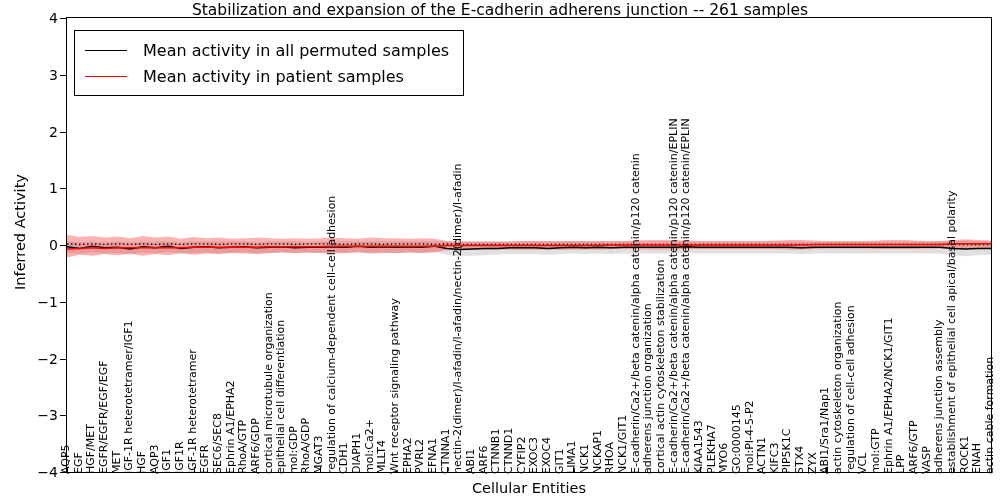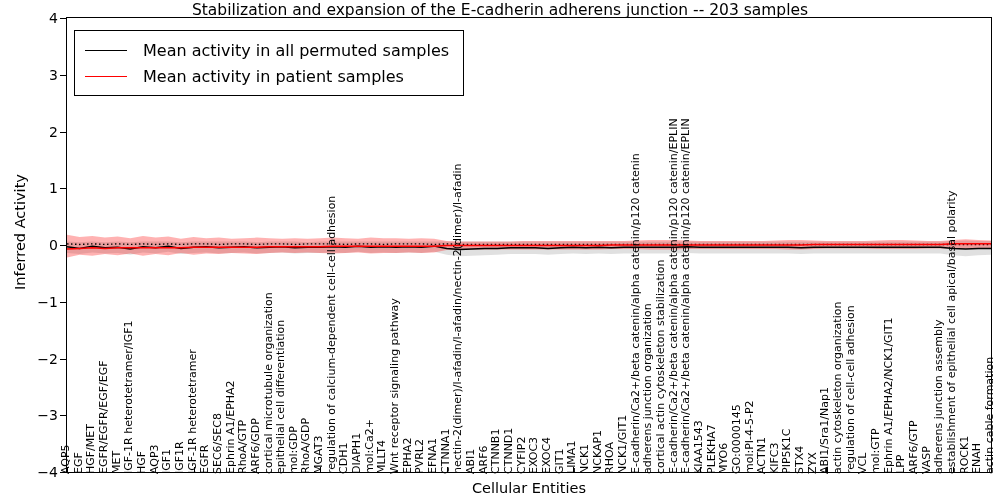--- a/index.html
+++ b/index.html
@@ -150,21 +150,21 @@
     font-size: 16px;
     color: #000;
     white-space: nowrap;
   }
 </style>
 </head>
 <body>
 
 <div id="figure">
 
-  <div id="chart-title">Stabilization and expansion of the E-cadherin adherens junction -- 203 samples</div>
+  <div id="chart-title">Stabilization and expansion of the E-cadherin adherens junction -- 261 samples</div>
 
   <div id="plot-area">
     <svg id="plot-svg" width="924" height="454" viewBox="0 0 924 454" preserveAspectRatio="none">
         <path d="M0 223.59500000000003L12.657534246575342 224.16250000000002L25.315068493150683 223.59500000000003L37.97260273972603 224.16250000000002L50.630136986301366 223.59500000000003L63.28767123287671 224.16250000000002L75.94520547945206 223.59500000000003L88.6027397260274 223.59500000000003L101.26027397260273 223.59500000000003L113.91780821917807 224.16250000000002L126.57534246575342 223.59500000000003L139.23287671232876 223.59500000000003L151.8904109589041 223.59500000000003L164.54794520547944 223.59500000000003L177.2054794520548 223.59500000000003L189.8630136986301 224.16250000000002L202.52054794520546 223.59500000000003L215.17808219178082 223.59500000000003L227.83561643835614 223.59500000000003L240.4931506849315 224.16250000000002L253.15068493150685 223.59500000000003L265.8082191780822 223.59500000000003L278.4657534246575 223.59500000000003L291.12328767123284 223.59500000000003L303.7808219178082 223.59500000000003L316.43835616438355 223.59500000000003L329.0958904109589 223.59500000000003L341.75342465753425 223.59500000000003L354.4109589041096 223.59500000000003L367.0684931506849 223.59500000000003L379.7260273972602 223.59500000000003L392.3835616438356 223.59500000000003L405.04109589041093 223.59500000000003L417.69863013698625 223.59500000000003L430.35616438356163 223.59500000000003L443.01369863013696 223.59500000000003L455.6712328767123 223.59500000000003L468.3287671232877 223.59500000000003L480.986301369863 223.59500000000003L493.64383561643837 223.59500000000003L506.3013698630137 223.59500000000003L518.9589041095891 223.59500000000003L531.6164383561644 223.59500000000003L544.2739726027397 223.59500000000003L556.931506849315 223.59500000000003L569.5890410958905 223.59500000000003L582.2465753424657 223.59500000000003L594.9041095890411 223.59500000000003L607.5616438356165 223.59500000000003L620.2191780821918 223.59500000000003L632.8767123287671 223.59500000000003L645.5342465753425 223.59500000000003L658.1917808219177 223.59500000000003L670.8493150684932 223.59500000000003L683.5068493150685 223.59500000000003L696.1643835616438 223.59500000000003L708.8219178082192 223.59500000000003L721.4794520547945 223.59500000000003L734.1369863013698 223.59500000000003L746.7945205479452 223.59500000000003L759.4520547945204 223.59500000000003L772.1095890410959 223.59500000000003L784.7671232876712 223.59500000000003L797.4246575342465 223.59500000000003L810.0821917808219 223.59500000000003L822.7397260273973 223.59500000000003L835.3972602739725 223.59500000000003L848.054794520548 223.59500000000003L860.7123287671233 223.59500000000003L873.3698630136986 223.59500000000003L886.0273972602739 223.02749999999997L898.6849315068494 222.46L911.3424657534246 223.02749999999997L924 223.02749999999997L924 236.6475L911.3424657534246 237.215L898.6849315068494 238.35000000000002L886.0273972602739 237.215L873.3698630136986 235.5125L860.7123287671233 235.5125L848.054794520548 235.5125L835.3972602739725 235.5125L822.7397260273973 235.5125L810.0821917808219 235.5125L797.4246575342465 235.5125L784.7671232876712 235.5125L772.1095890410959 235.5125L759.4520547945204 235.5125L746.7945205479452 235.5125L734.1369863013698 236.08L721.4794520547945 235.5125L708.8219178082192 235.5125L696.1643835616438 235.5125L683.5068493150685 235.5125L670.8493150684932 235.5125L658.1917808219177 235.5125L645.5342465753425 235.5125L632.8767123287671 235.5125L620.2191780821918 234.945L607.5616438356165 235.5125L594.9041095890411 235.5125L582.2465753424657 235.5125L569.5890410958905 235.5125L556.931506849315 235.5125L544.2739726027397 236.08L531.6164383561644 235.5125L518.9589041095891 236.08L506.3013698630137 235.5125L493.64383561643837 236.08L480.986301369863 236.6475L468.3287671232877 236.08L455.6712328767123 236.08L443.01369863013696 236.08L430.35616438356163 236.6475L417.69863013698625 237.215L405.04109589041093 237.7825L392.3835616438356 238.35000000000002L379.7260273972602 236.6475L367.0684931506849 233.81L354.4109589041096 234.945L341.75342465753425 234.3775L329.0958904109589 234.945L316.43835616438355 234.3775L303.7808219178082 234.945L291.12328767123284 233.81L278.4657534246575 234.945L265.8082191780822 234.3775L253.15068493150685 234.945L240.4931506849315 234.945L227.83561643835614 235.5125L215.17808219178082 234.3775L202.52054794520546 234.945L189.8630136986301 235.5125L177.2054794520548 234.3775L164.54794520547944 234.945L151.8904109589041 235.5125L139.23287671232876 234.3775L126.57534246575342 234.945L113.91780821917807 236.08L101.26027397260273 233.81L88.6027397260274 235.5125L75.94520547945206 234.3775L63.28767123287671 236.6475L50.630136986301366 234.945L37.97260273972603 235.5125L25.315068493150683 234.3775L12.657534246575342 236.08L0 234.945Z" fill="#000000" fill-opacity="0.12" stroke="none"></path>
         <path d="M0 216.78500000000003L12.657534246575342 219.055L25.315068493150683 217.92L37.97260273972603 219.6225L50.630136986301366 218.48749999999998L63.28767123287671 220.19L75.94520547945206 217.92L88.6027397260274 219.6225L101.26027397260273 218.48749999999998L113.91780821917807 220.7575L126.57534246575342 219.055L139.23287671232876 220.19L151.8904109589041 219.6225L164.54794520547944 220.7575L177.2054794520548 220.19L189.8630136986301 219.6225L202.52054794520546 220.19L215.17808219178082 220.7575L227.83561643835614 220.19L240.4931506849315 220.7575L253.15068493150685 220.19L265.8082191780822 219.6225L278.4657534246575 220.19L291.12328767123284 220.7575L303.7808219178082 219.6225L316.43835616438355 220.19L329.0958904109589 220.19L341.75342465753425 220.7575L354.4109589041096 220.19L367.0684931506849 220.7575L379.7260273972602 223.02749999999997L392.3835616438356 223.59500000000003L405.04109589041093 223.59500000000003L417.69863013698625 223.59500000000003L430.35616438356163 223.59500000000003L443.01369863013696 223.59500000000003L455.6712328767123 223.02749999999997L468.3287671232877 223.02749999999997L480.986301369863 223.02749999999997L493.64383561643837 223.02749999999997L506.3013698630137 223.02749999999997L518.9589041095891 223.02749999999997L531.6164383561644 223.02749999999997L544.2739726027397 223.02749999999997L556.931506849315 223.02749999999997L569.5890410958905 222.46L582.2465753424657 221.8925L594.9041095890411 221.8925L607.5616438356165 221.8925L620.2191780821918 222.46L632.8767123287671 223.02749999999997L645.5342465753425 223.02749999999997L658.1917808219177 223.02749999999997L670.8493150684932 223.02749999999997L683.5068493150685 223.02749999999997L696.1643835616438 223.02749999999997L708.8219178082192 222.46L721.4794520547945 221.8925L734.1369863013698 221.8925L746.7945205479452 222.46L759.4520547945204 223.02749999999997L772.1095890410959 223.02749999999997L784.7671232876712 223.02749999999997L797.4246575342465 223.02749999999997L810.0821917808219 222.46L822.7397260273973 221.8925L835.3972602739725 221.8925L848.054794520548 222.46L860.7123287671233 223.02749999999997L873.3698630136986 223.02749999999997L886.0273972602739 221.8925L898.6849315068494 221.32500000000002L911.3424657534246 221.8925L924 222.46L924 230.405L911.3424657534246 230.405L898.6849315068494 230.9725L886.0273972602739 230.9725L873.3698630136986 230.405L860.7123287671233 230.405L848.054794520548 230.9725L835.3972602739725 230.9725L822.7397260273973 230.9725L810.0821917808219 230.9725L797.4246575342465 230.405L784.7671232876712 230.405L772.1095890410959 230.405L759.4520547945204 230.405L746.7945205479452 230.9725L734.1369863013698 231.54L721.4794520547945 231.54L708.8219178082192 230.9725L696.1643835616438 230.9725L683.5068493150685 230.9725L670.8493150684932 230.9725L658.1917808219177 230.9725L645.5342465753425 230.9725L632.8767123287671 230.9725L620.2191780821918 230.9725L607.5616438356165 231.54L594.9041095890411 231.54L582.2465753424657 231.54L569.5890410958905 230.9725L556.931506849315 230.9725L544.2739726027397 230.9725L531.6164383561644 231.54L518.9589041095891 231.54L506.3013698630137 231.54L493.64383561643837 231.54L480.986301369863 231.54L468.3287671232877 231.54L455.6712328767123 231.54L443.01369863013696 231.54L430.35616438356163 231.54L417.69863013698625 231.54L405.04109589041093 231.54L392.3835616438356 231.54L379.7260273972602 232.1075L367.0684931506849 234.3775L354.4109589041096 234.945L341.75342465753425 234.3775L329.0958904109589 234.945L316.43835616438355 234.945L303.7808219178082 235.5125L291.12328767123284 234.3775L278.4657534246575 234.945L265.8082191780822 235.5125L253.15068493150685 234.945L240.4931506849315 234.3775L227.83561643835614 234.945L215.17808219178082 234.3775L202.52054794520546 234.945L189.8630136986301 236.08L177.2054794520548 235.5125L164.54794520547944 234.945L151.8904109589041 236.08L139.23287671232876 235.5125L126.57534246575342 236.6475L113.91780821917807 234.945L101.26027397260273 237.215L88.6027397260274 236.08L75.94520547945206 237.7825L63.28767123287671 235.5125L50.630136986301366 237.215L37.97260273972603 236.08L25.315068493150683 237.7825L12.657534246575342 236.6475L0 239.485Z" fill="#ff0000" fill-opacity="0.3" stroke="none"></path>
         <path d="M0 228.7025L12.657534246575342 230.405L25.315068493150683 228.135L37.97260273972603 229.83749999999998L50.630136986301366 229.27L63.28767123287671 230.9725L75.94520547945206 228.7025L88.6027397260274 229.83749999999998L101.26027397260273 228.135L113.91780821917807 230.405L126.57534246575342 229.27L139.23287671232876 228.7025L151.8904109589041 229.83749999999998L164.54794520547944 229.27L177.2054794520548 228.7025L189.8630136986301 229.83749999999998L202.52054794520546 229.27L215.17808219178082 228.7025L227.83561643835614 229.83749999999998L240.4931506849315 229.27L253.15068493150685 229.27L265.8082191780822 228.7025L278.4657534246575 229.27L291.12328767123284 228.135L303.7808219178082 229.27L316.43835616438355 228.7025L329.0958904109589 229.27L341.75342465753425 228.7025L354.4109589041096 229.27L367.0684931506849 228.135L379.7260273972602 230.405L392.3835616438356 231.54L405.04109589041093 230.9725L417.69863013698625 230.405L430.35616438356163 230.405L443.01369863013696 229.83749999999998L455.6712328767123 229.83749999999998L468.3287671232877 229.83749999999998L480.986301369863 230.405L493.64383561643837 229.83749999999998L506.3013698630137 229.27L518.9589041095891 229.83749999999998L531.6164383561644 229.27L544.2739726027397 229.83749999999998L556.931506849315 229.27L569.5890410958905 229.27L582.2465753424657 229.27L594.9041095890411 229.27L607.5616438356165 229.27L620.2191780821918 228.7025L632.8767123287671 229.27L645.5342465753425 229.27L658.1917808219177 229.27L670.8493150684932 229.27L683.5068493150685 229.27L696.1643835616438 229.27L708.8219178082192 229.27L721.4794520547945 229.27L734.1369863013698 229.83749999999998L746.7945205479452 229.27L759.4520547945204 229.27L772.1095890410959 229.27L784.7671232876712 229.27L797.4246575342465 229.27L810.0821917808219 229.27L822.7397260273973 229.27L835.3972602739725 229.27L848.054794520548 229.27L860.7123287671233 229.27L873.3698630136986 229.27L886.0273972602739 230.405L898.6849315068494 230.9725L911.3424657534246 230.405L924 230.405" fill="none" stroke="#000000" stroke-width="1.5"></path>
         <path d="M0 225.86500000000004L12.657534246575342 226.4325L25.315068493150683 225.86500000000004L37.97260273972603 226.4325L50.630136986301366 225.86500000000004L63.28767123287671 226.4325L75.94520547945206 225.86500000000004L88.6027397260274 226.4325L101.26027397260273 225.86500000000004L113.91780821917807 226.4325L126.57534246575342 225.86500000000004L139.23287671232876 225.86500000000004L151.8904109589041 226.4325L164.54794520547944 225.86500000000004L177.2054794520548 225.86500000000004L189.8630136986301 226.4325L202.52054794520546 225.86500000000004L215.17808219178082 225.86500000000004L227.83561643835614 226.4325L240.4931506849315 225.86500000000004L253.15068493150685 225.86500000000004L265.8082191780822 225.86500000000004L278.4657534246575 226.4325L291.12328767123284 225.86500000000004L303.7808219178082 225.86500000000004L316.43835616438355 226.4325L329.0958904109589 225.86500000000004L341.75342465753425 225.86500000000004L354.4109589041096 225.86500000000004L367.0684931506849 226.4325L379.7260273972602 225.86500000000004L392.3835616438356 226.4325L405.04109589041093 226.4325L417.69863013698625 226.4325L430.35616438356163 226.4325L443.01369863013696 226.4325L455.6712328767123 226.4325L468.3287671232877 226.4325L480.986301369863 226.4325L493.64383561643837 226.4325L506.3013698630137 226.4325L518.9589041095891 226.4325L531.6164383561644 226.4325L544.2739726027397 226.4325L556.931506849315 226.4325L569.5890410958905 226.4325L582.2465753424657 226.4325L594.9041095890411 226.4325L607.5616438356165 226.4325L620.2191780821918 226.4325L632.8767123287671 226.4325L645.5342465753425 226.4325L658.1917808219177 226.4325L670.8493150684932 226.4325L683.5068493150685 226.4325L696.1643835616438 226.4325L708.8219178082192 226.4325L721.4794520547945 226.4325L734.1369863013698 226.4325L746.7945205479452 226.4325L759.4520547945204 226.4325L772.1095890410959 226.4325L784.7671232876712 226.4325L797.4246575342465 226.4325L810.0821917808219 226.4325L822.7397260273973 226.4325L835.3972602739725 226.4325L848.054794520548 226.4325L860.7123287671233 226.4325L873.3698630136986 226.4325L886.0273972602739 226.4325L898.6849315068494 226.4325L911.3424657534246 226.4325L924 226.4325" fill="none" stroke="#000000" stroke-width="1.4" stroke-dasharray="1.5,2.5"></path>
         <path d="M0 230.9725L12.657534246575342 230.405L25.315068493150683 229.83749999999998L37.97260273972603 230.405L50.630136986301366 229.83749999999998L63.28767123287671 229.83749999999998L75.94520547945206 229.83749999999998L88.6027397260274 229.83749999999998L101.26027397260273 229.83749999999998L113.91780821917807 229.83749999999998L126.57534246575342 229.27L139.23287671232876 229.27L151.8904109589041 229.27L164.54794520547944 229.27L177.2054794520548 229.27L189.8630136986301 229.27L202.52054794520546 228.7025L215.17808219178082 228.7025L227.83561643835614 228.7025L240.4931506849315 228.7025L253.15068493150685 228.7025L265.8082191780822 228.135L278.4657534246575 228.135L291.12328767123284 228.135L303.7808219178082 228.135L316.43835616438355 228.135L329.0958904109589 228.135L341.75342465753425 228.135L354.4109589041096 228.135L367.0684931506849 228.135L379.7260273972602 227.5675L392.3835616438356 227.5675L405.04109589041093 227.5675L417.69863013698625 227.5675L430.35616438356163 227.5675L443.01369863013696 227.5675L455.6712328767123 227.5675L468.3287671232877 227.5675L480.986301369863 227.5675L493.64383561643837 227.5675L506.3013698630137 227.5675L518.9589041095891 227.5675L531.6164383561644 227.5675L544.2739726027397 227L556.931506849315 227L569.5890410958905 227L582.2465753424657 227L594.9041095890411 227L607.5616438356165 227L620.2191780821918 227L632.8767123287671 227L645.5342465753425 227L658.1917808219177 227L670.8493150684932 227L683.5068493150685 227L696.1643835616438 227L708.8219178082192 227L721.4794520547945 227L734.1369863013698 227L746.7945205479452 226.4325L759.4520547945204 226.4325L772.1095890410959 226.4325L784.7671232876712 226.4325L797.4246575342465 226.4325L810.0821917808219 226.4325L822.7397260273973 226.4325L835.3972602739725 226.4325L848.054794520548 226.4325L860.7123287671233 226.4325L873.3698630136986 226.4325L886.0273972602739 225.86500000000004L898.6849315068494 225.86500000000004L911.3424657534246 225.86500000000004L924 225.86500000000004" fill="none" stroke="#ff0000" stroke-width="1.5"></path>
       </svg>
   </div>

